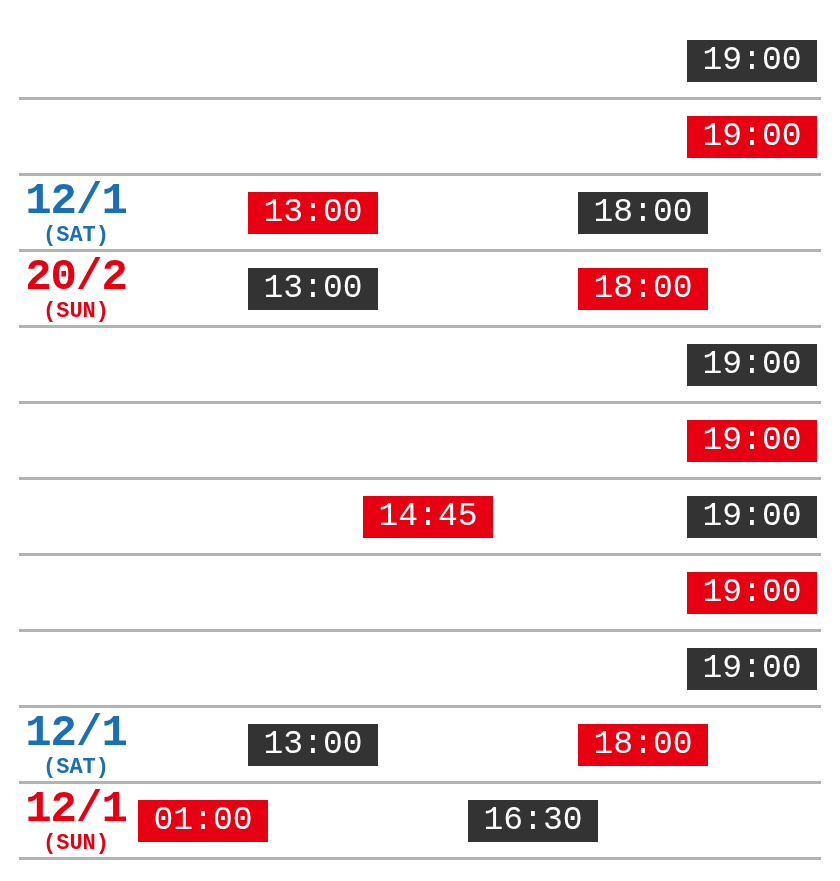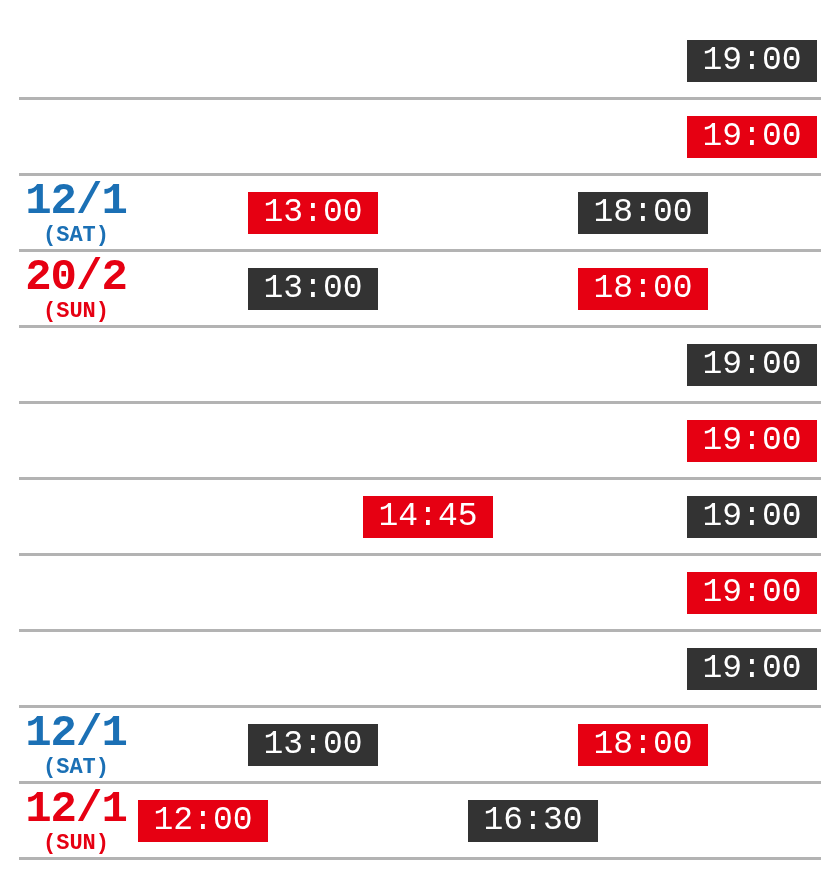--- a/index.html
+++ b/index.html
@@ -115,16 +115,16 @@
         <div class="day">(SAT)</div>
       </div>
       <div class="badge dark" style="left: 229px;">13:00</div>
       <div class="badge red" style="left: 559px;">18:00</div>
     </div>
     <div class="row">
       <div class="date redtext">
         <div class="main">12/1</div>
         <div class="day">(SUN)</div>
       </div>
-      <div class="badge red" style="left: 119px;">12:00</div>
+      <div class="badge red" style="left: 119px;">01:00</div>
       <div class="badge dark" style="left: 449px;">16:30</div>
     </div>
   </div>
 
 </body></html>

